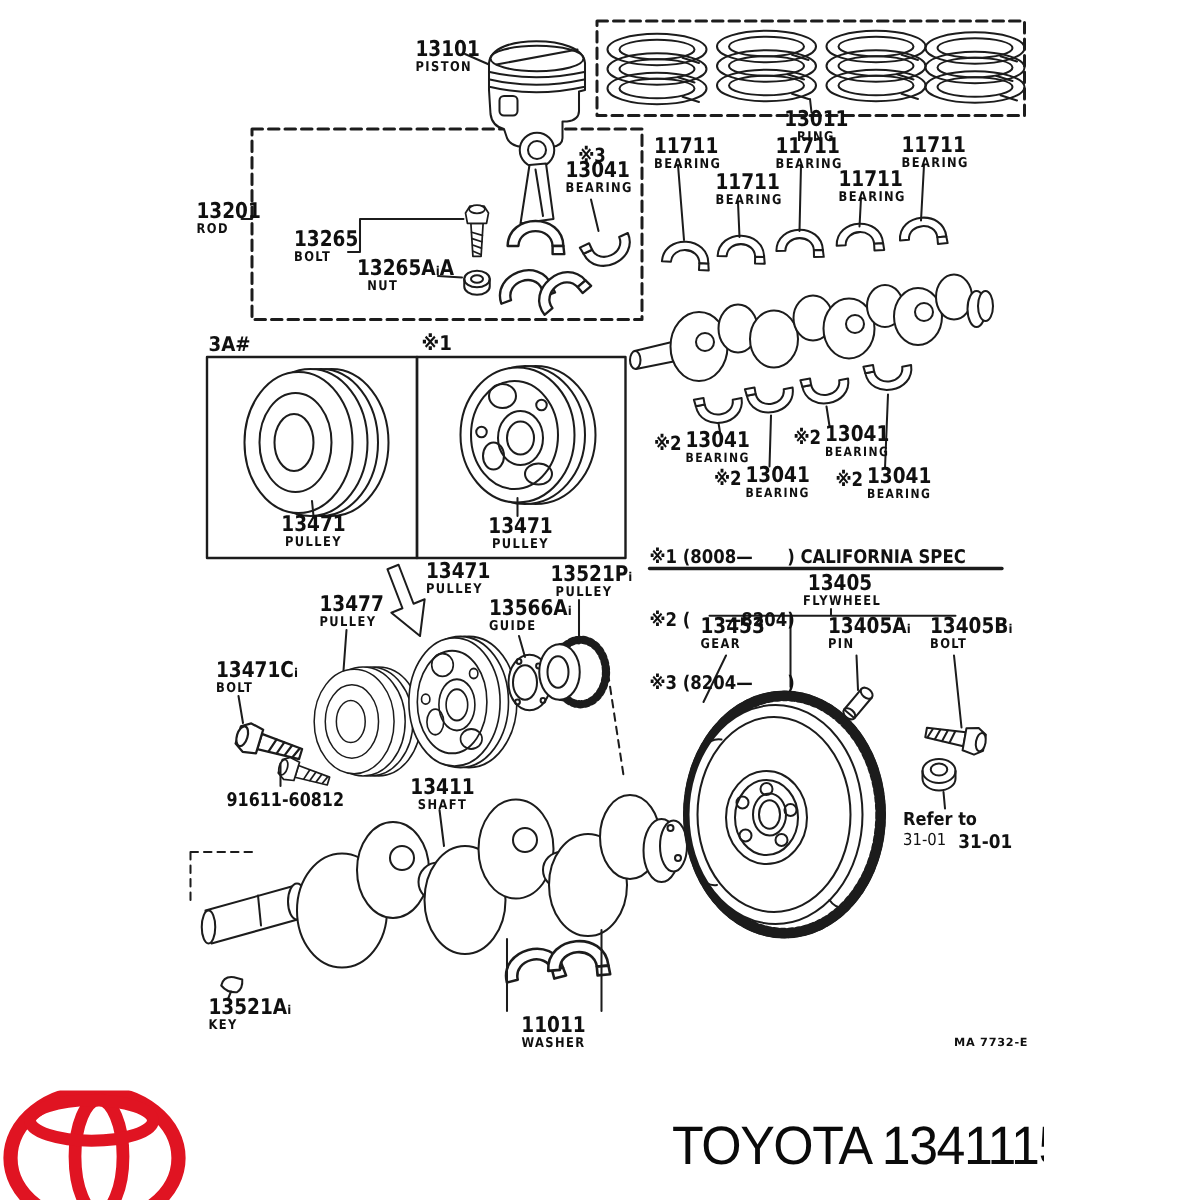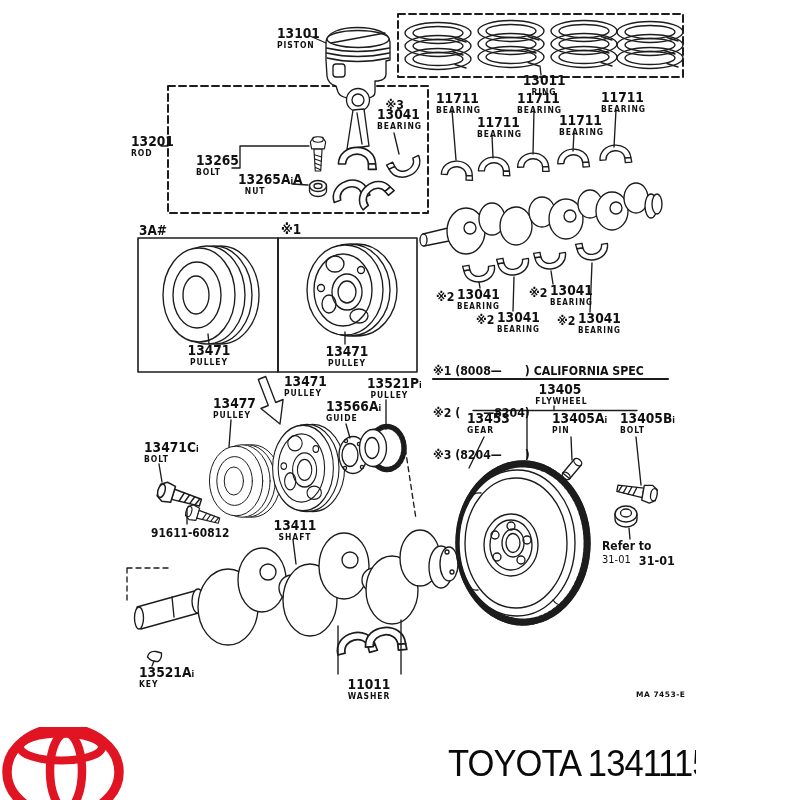--- a/index.html
+++ b/index.html
@@ -418,21 +418,21 @@
 
   <div class="refer">
     <span>Refer to</span>
     <span class="codes">
       <span class="c1">31-01</span>
       <span class="c2">31-01</span>
     </span>
   </div>
 
   <div class="doccode">
-    <span>MA 7453-E</span>
+    <span>MA 7732-E</span>
   </div>
 
   <svg class="logo" width="124" height="73" viewBox="0 0 124 73">
     <g fill="none" stroke="#e01422">
       <ellipse cx="61" cy="45" rx="56" ry="44" stroke-width="9.5"></ellipse>
       <ellipse cx="64" cy="44" rx="16" ry="38" stroke-width="8.5"></ellipse>
       <ellipse cx="59" cy="20" rx="41" ry="13.5" stroke-width="8"></ellipse>
     </g>
   </svg>
 

